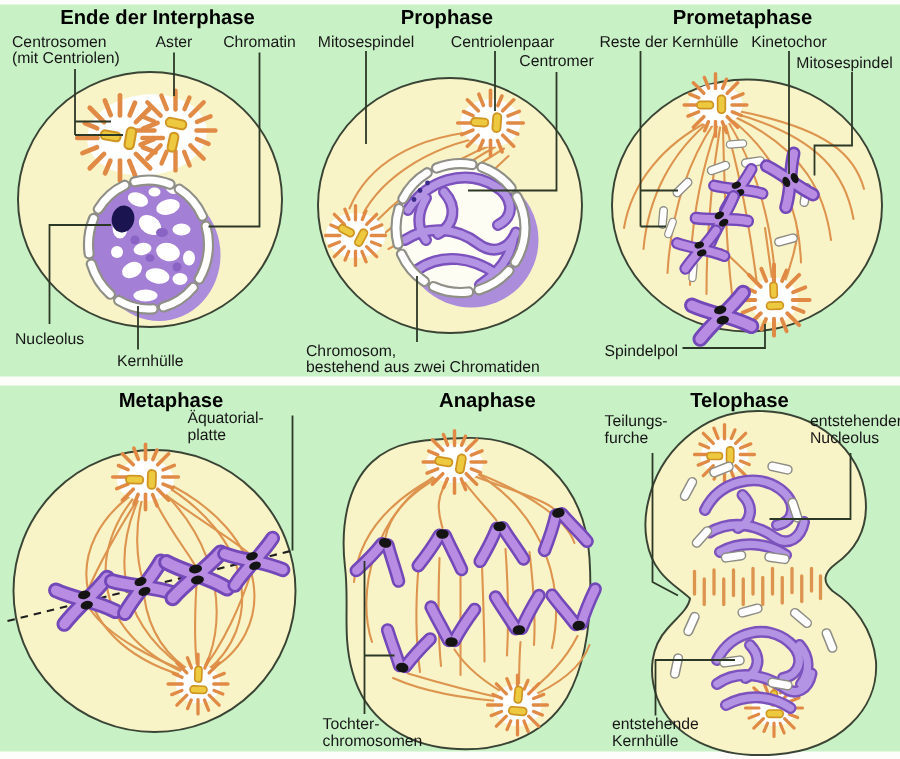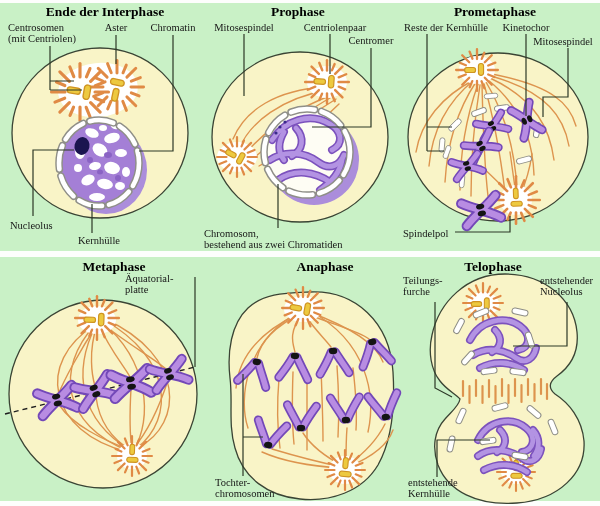--- a/index.html
+++ b/index.html
@@ -1,16 +1,16 @@
 <!DOCTYPE html>
 <html><head>
 <meta charset="utf-8">
 <style>
   html,body{margin:0;padding:0}
-  .stage{position:relative;width:600px;height:506px;background:#c9f1c6;font-family:Liberation Serif, serif;overflow:hidden}
+  .stage{position:relative;width:600px;height:506px;background:#c9f1c6;font-family:Liberation Sans, sans-serif;overflow:hidden}
   svg{display:block}
   .cell{fill:#f9f4c7;stroke:#3a4434;stroke-width:1.3}
   .fiber{fill:none;stroke:#dd944e;stroke-width:1.4;stroke-linecap:round}
   .leader{fill:none;stroke:#2c3826;stroke-width:1.2}
   .equator{fill:none;stroke:#1e1e1e;stroke-width:1.4;stroke-dasharray:5 4}
   .halo{fill:#ffffff}
   .shadow{fill:#ab8ddb}
   .nucfill{fill:#a47fd6}
   .whiteb{fill:#ffffff}
   .darkb{fill:#8a63c4}

